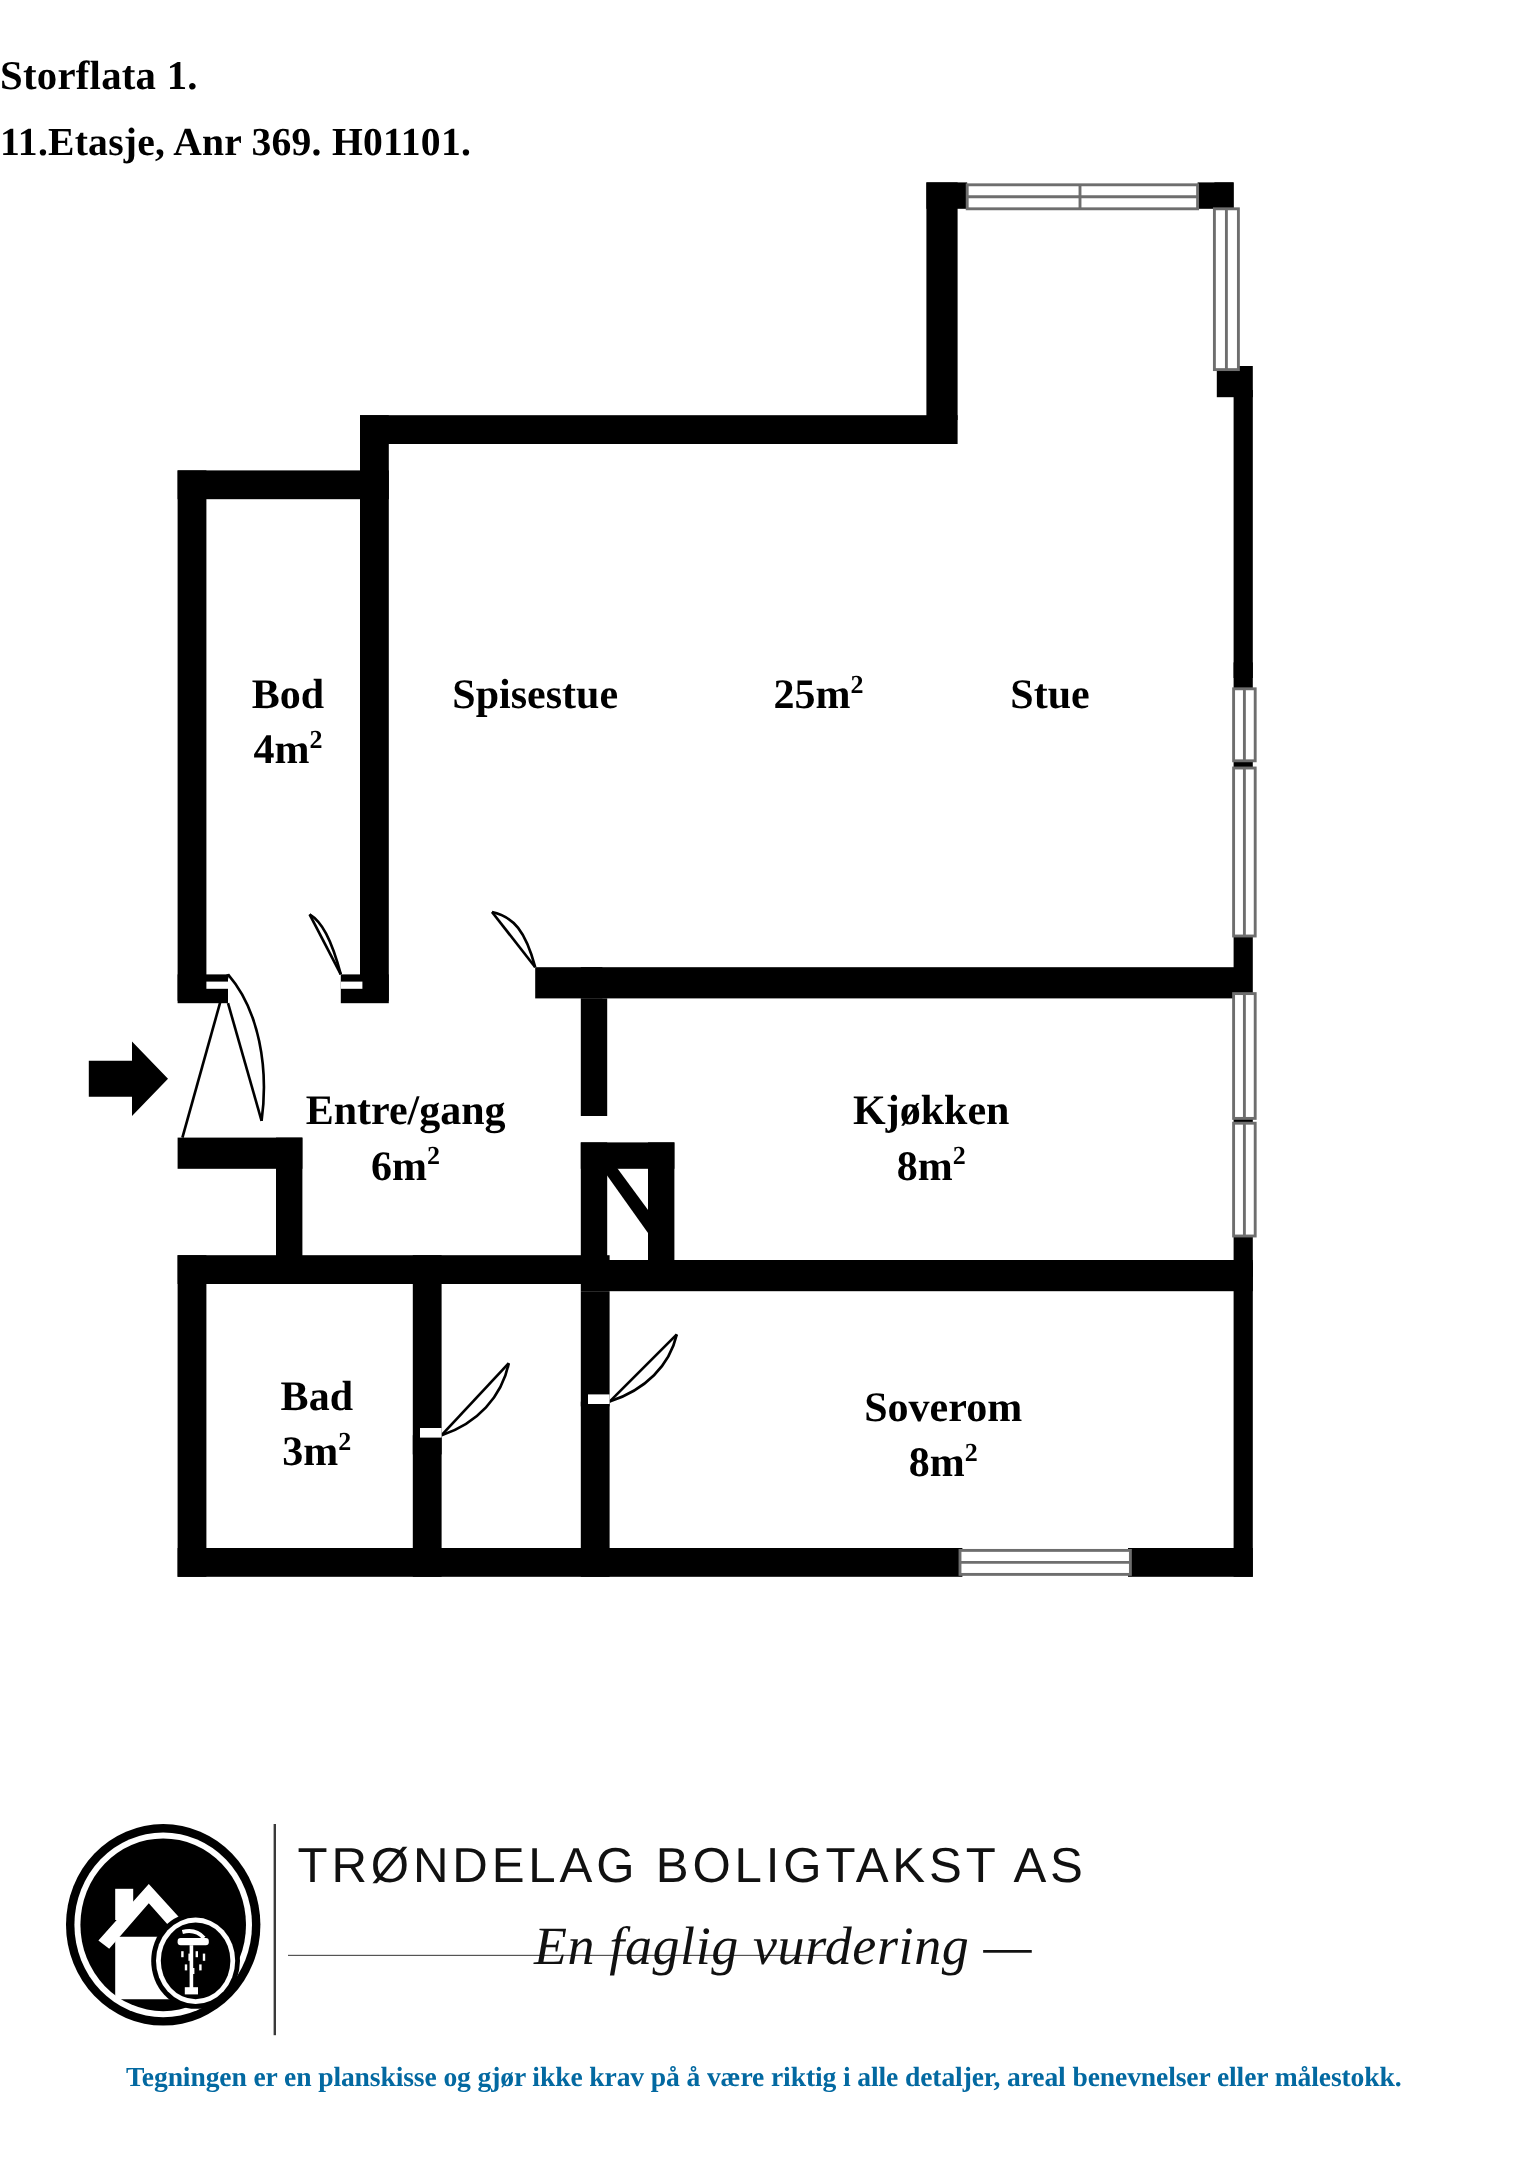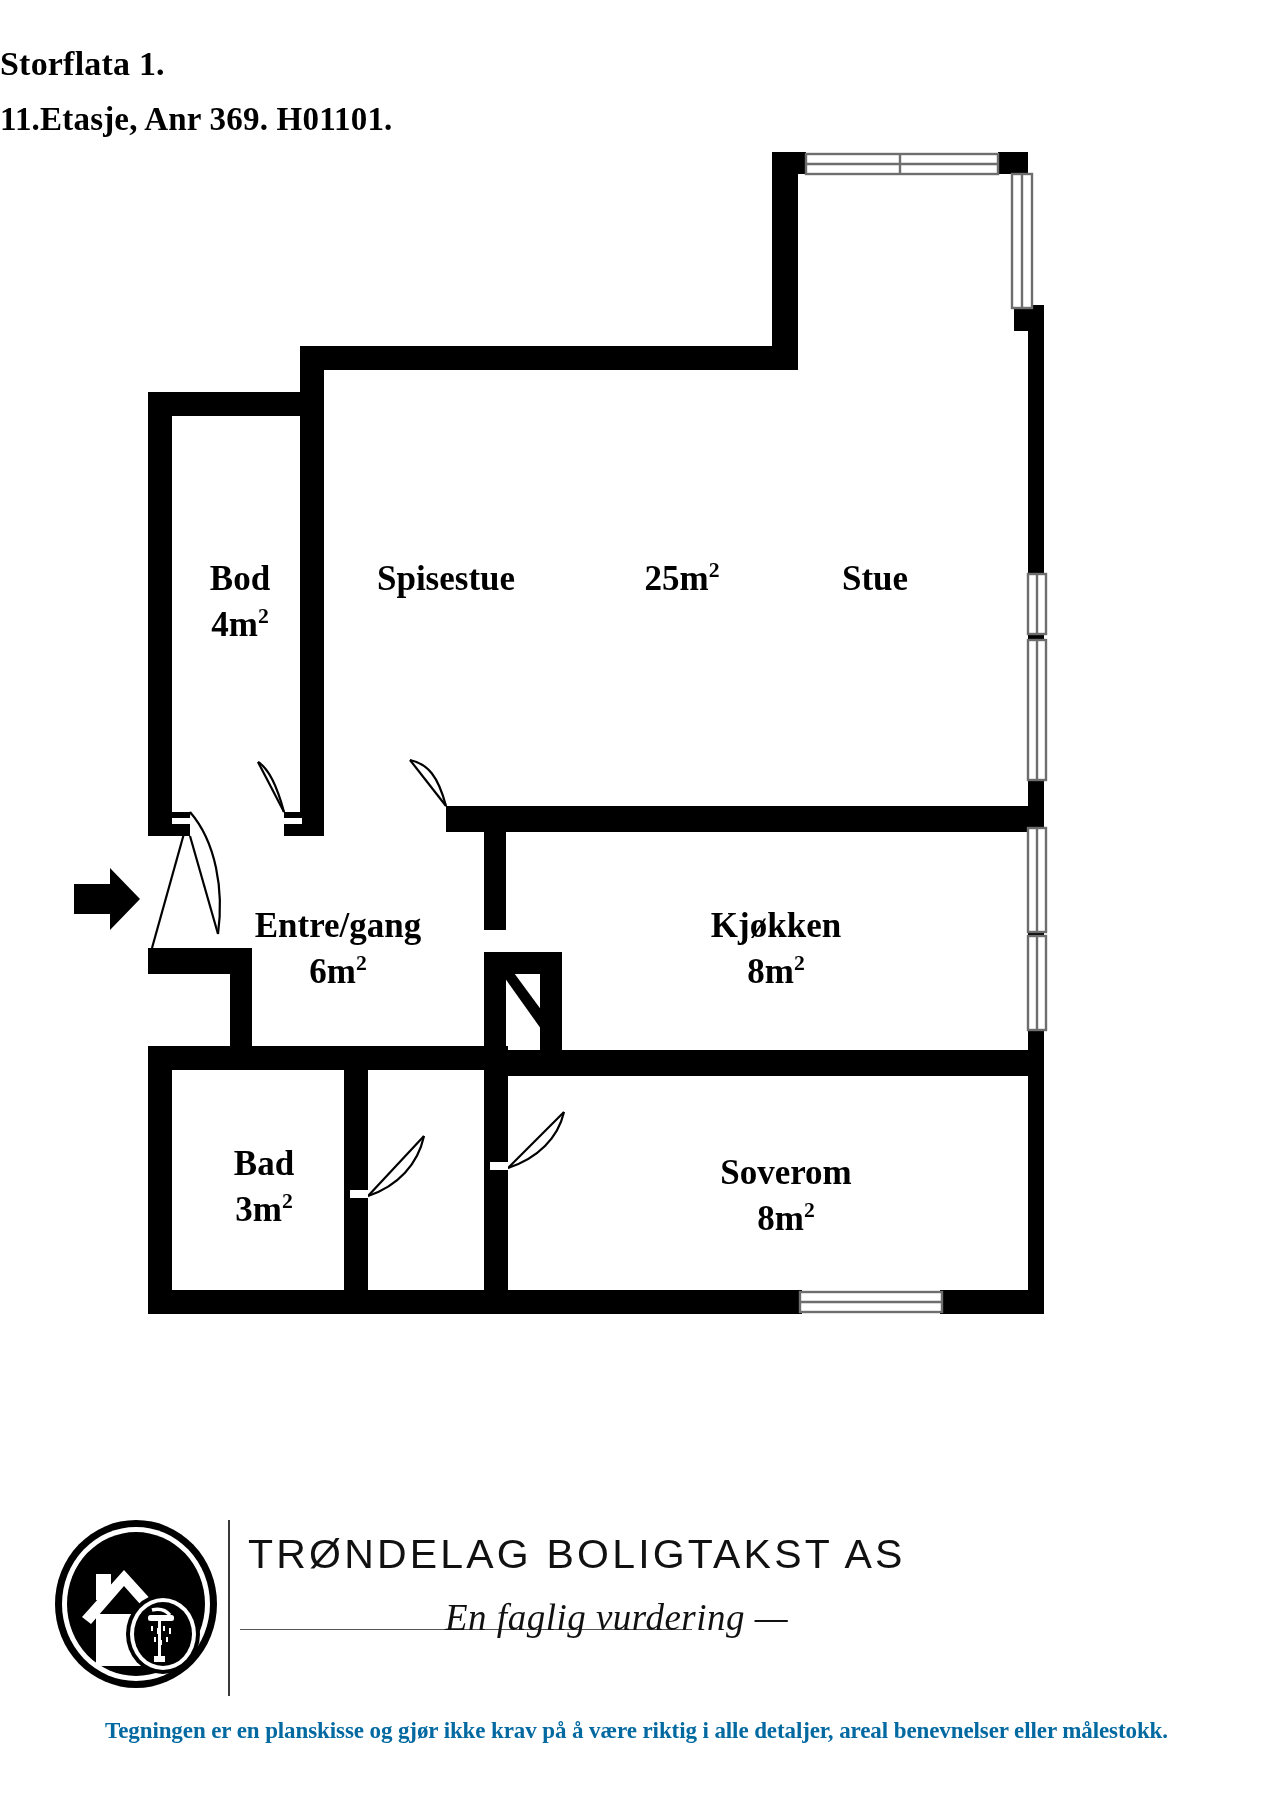--- a/index.html
+++ b/index.html
@@ -116,21 +116,21 @@
     width: 452px;
     height: 1px;
     background: #555;
   }
   #brand-tagline {
     position: absolute;
     left: 445px;
     top: 84px;
     font-family: "Liberation Serif", "DejaVu Serif", serif;
     font-style: italic;
-    font-size: 37px;
+    font-size: 45px;
     letter-spacing: 0.5px;
     color: #111;
     white-space: nowrap;
   }
 
   #footer-rule {
     position: absolute;
     left: 228px;
     top: 1680px;
     width: 1px;

